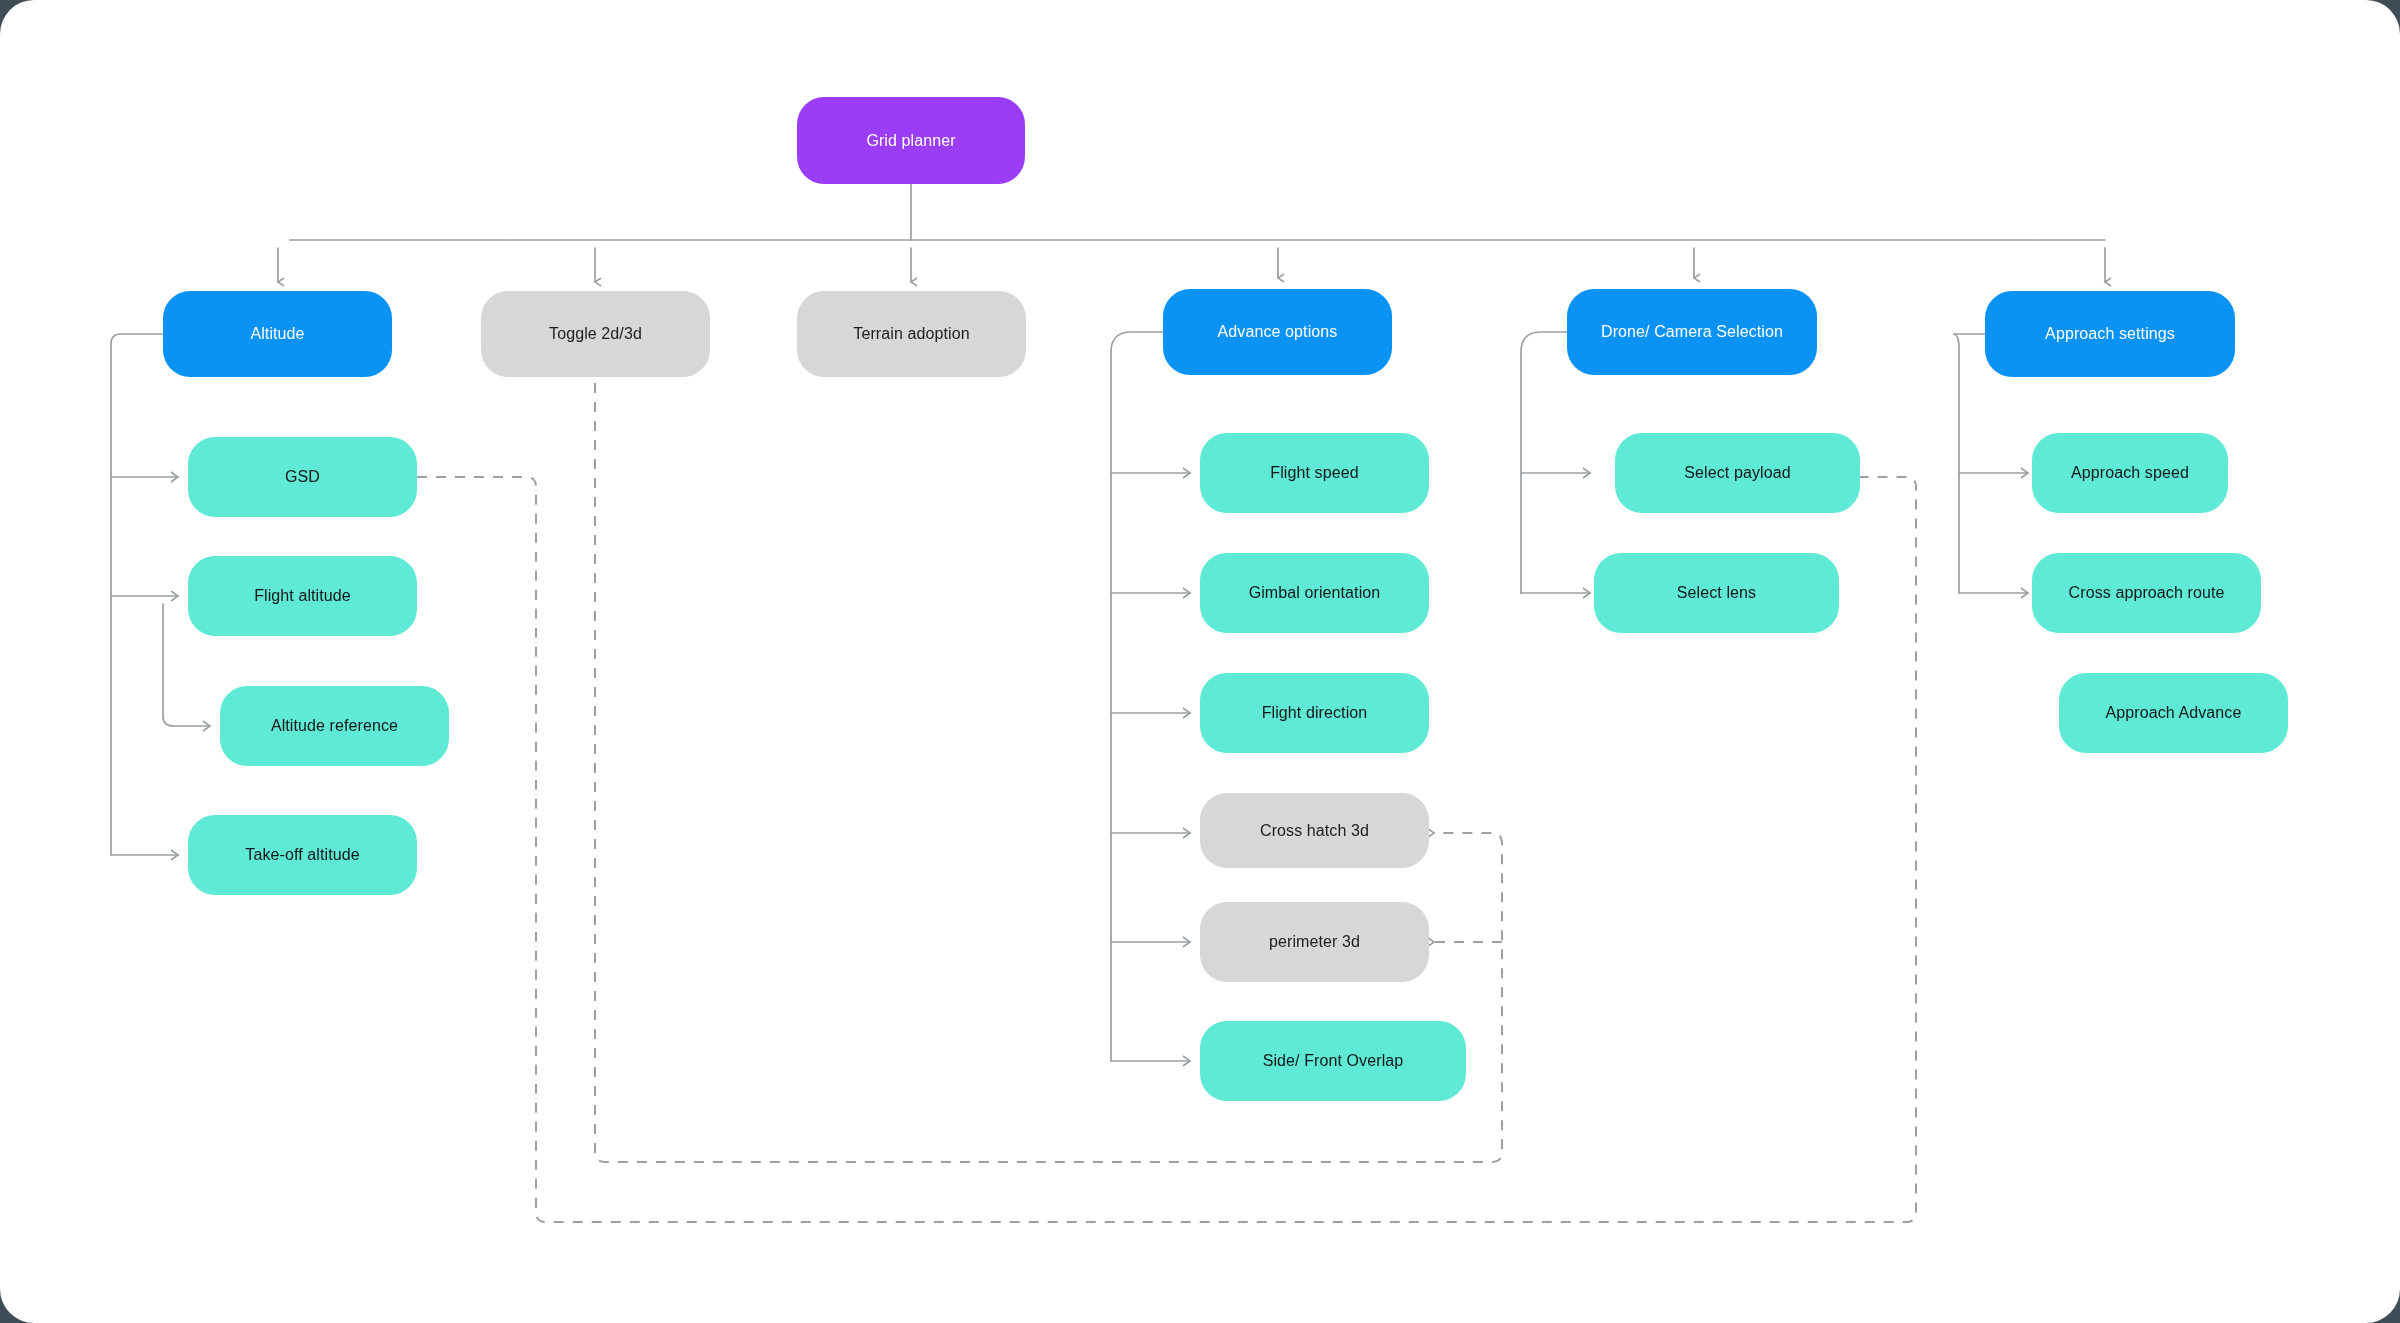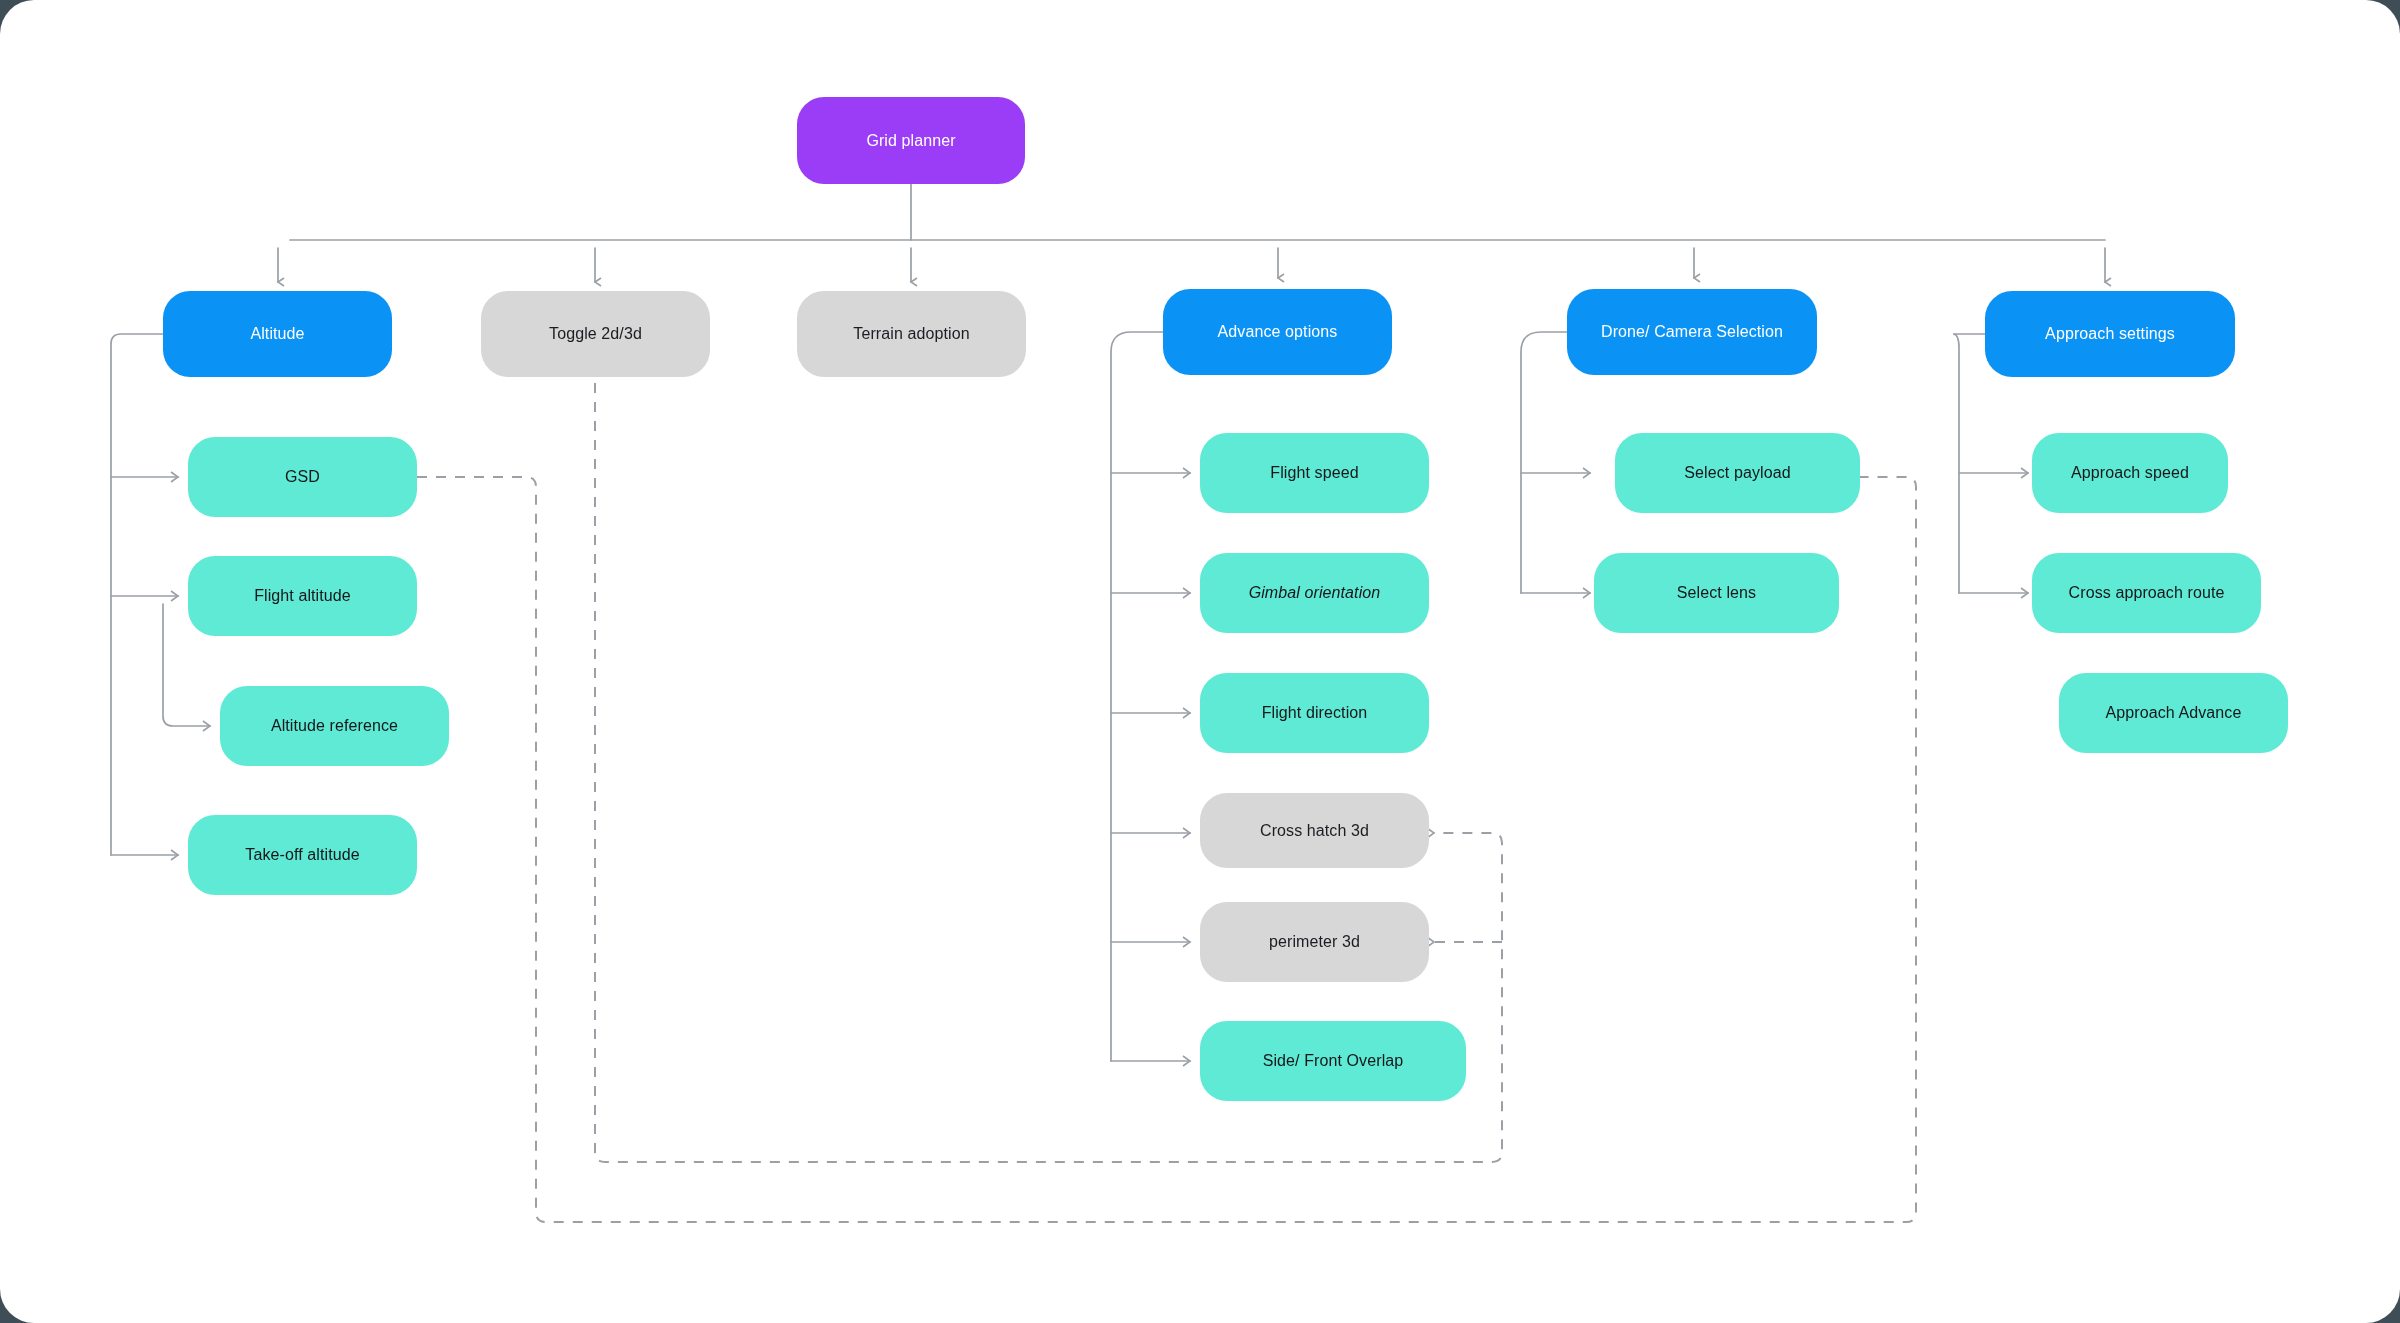--- a/index.html
+++ b/index.html
@@ -134,21 +134,21 @@
     <div class="node n-light" style="left:188px; top:437px; width:229px; height:80px;">GSD</div>
 
     <div class="node n-light" style="left:188px; top:556px; width:229px; height:80px;">Flight altitude</div>
 
     <div class="node n-light" style="left:220px; top:686px; width:229px; height:80px;">Altitude reference</div>
 
     <div class="node n-light" style="left:1200px; top:433px; width:229px; height:80px;">Flight speed</div>
 
     <div class="node n-light" style="left:188px; top:815px; width:229px; height:80px;">Take-off altitude</div>
 
-    <div class="node n-light" style="left:1200px; top:553px; width:229px; height:80px;font-style:italic;">Gimbal orientation</div>
+    <div class="node n-light" style="left:1200px; top:553px; width:229px; height:80px;">Gimbal orientation</div>
 
     <div class="node n-light" style="left:1200px; top:673px; width:229px; height:80px;">Flight direction</div>
 
     <div class="node n-gray" style="left:1200px; top:793px; width:229px; height:75px;">Cross hatch 3d</div>
 
     <div class="node n-gray" style="left:1200px; top:902px; width:229px; height:80px;">perimeter 3d</div>
 
     <div class="node n-light" style="left:1200px; top:1021px; width:266px; height:80px;">Side/ Front Overlap</div>
 
     <div class="node n-light" style="left:1594px; top:433px; width:245px; height:80px;margin-left:21px;">Select payload</div>

